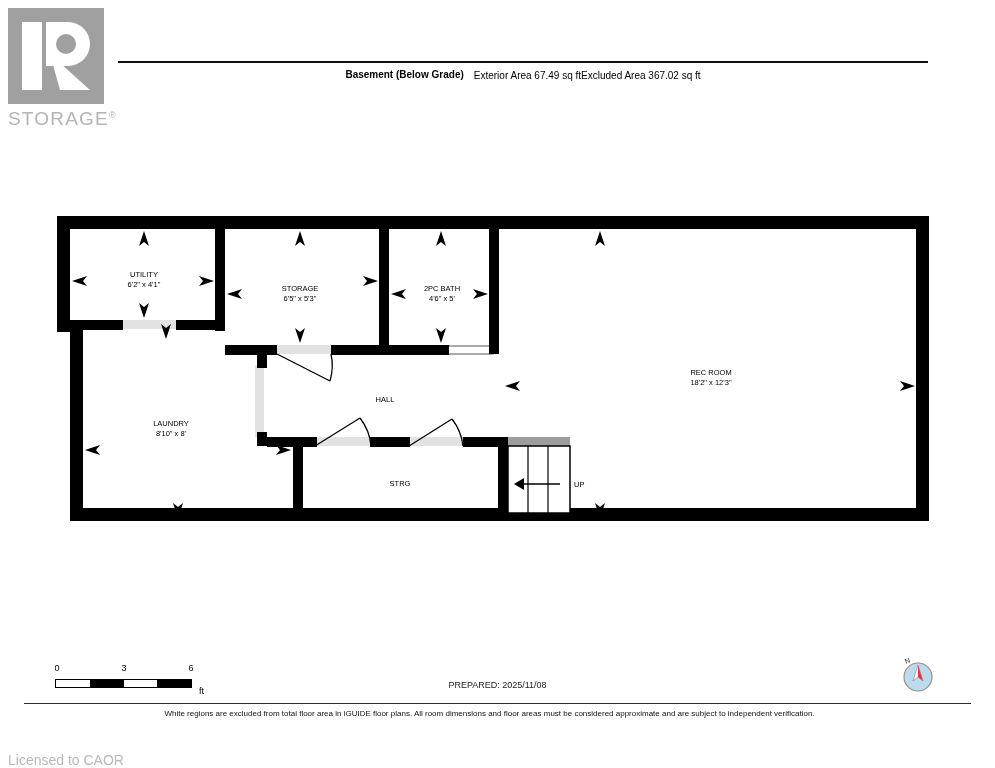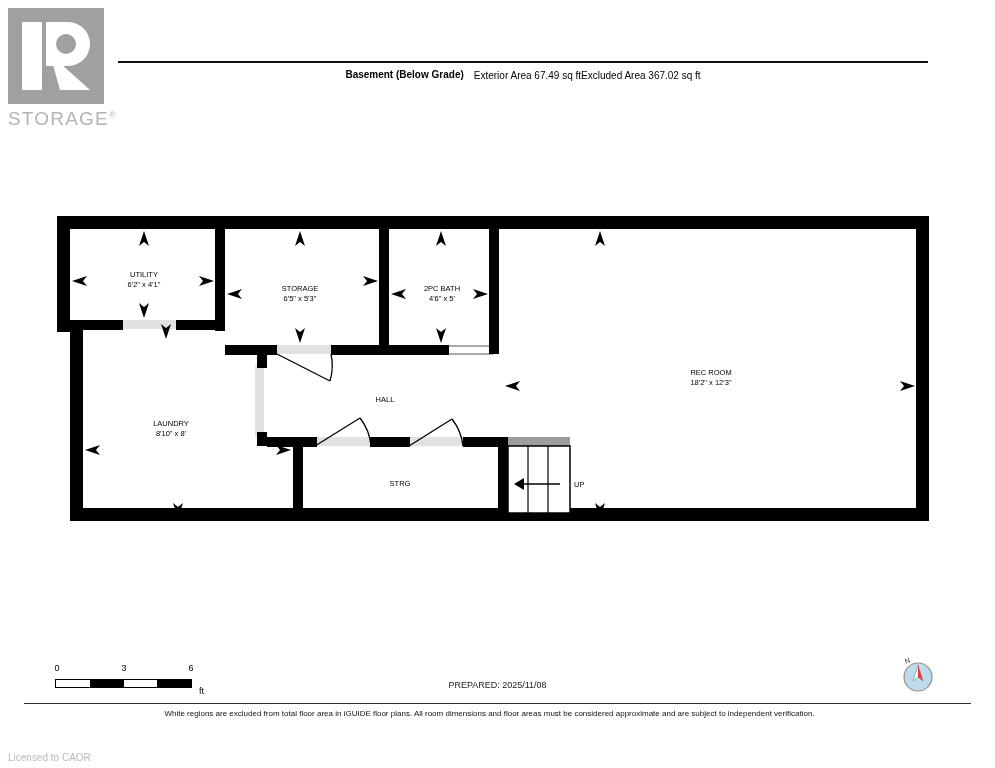--- a/index.html
+++ b/index.html
@@ -142,21 +142,21 @@
     position: absolute;
     left: 16px; top: 709px;
     width: 947px;
     text-align: center;
     font-size: 8px;
     color: #111;
   }
   #licensed {
     position: absolute;
     left: 8px; top: 752px;
-    font-size: 10px;
+    font-size: 14px;
     color: #b9b9b9;
   }
 </style>
 </head>
 <body>
 
 <div id="header">
 
   <div id="realtor-logo">
     <div id="realtor-mark">

